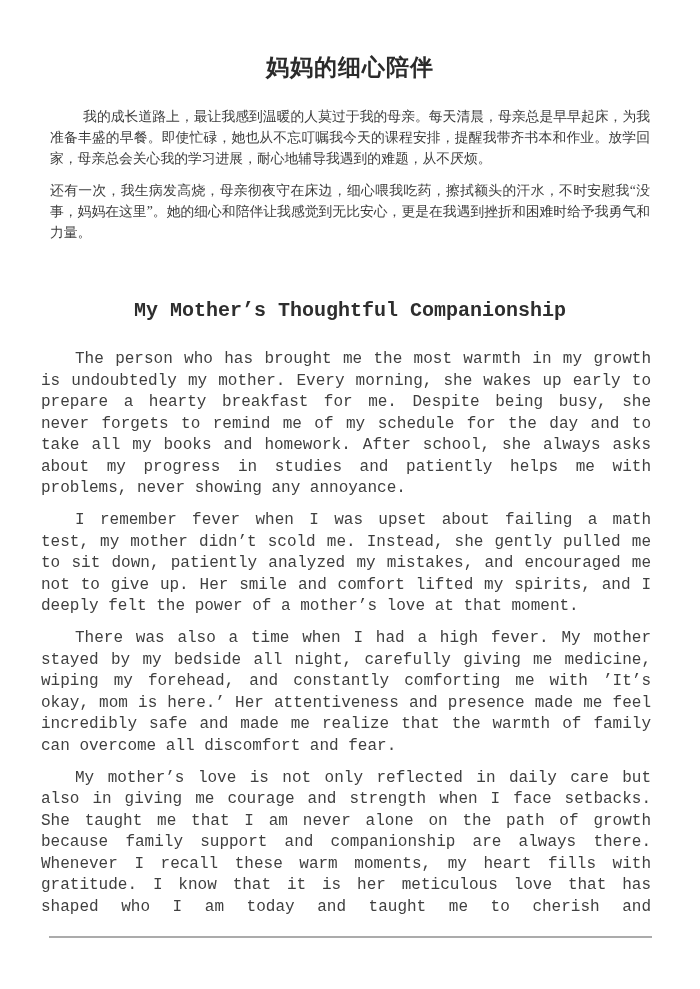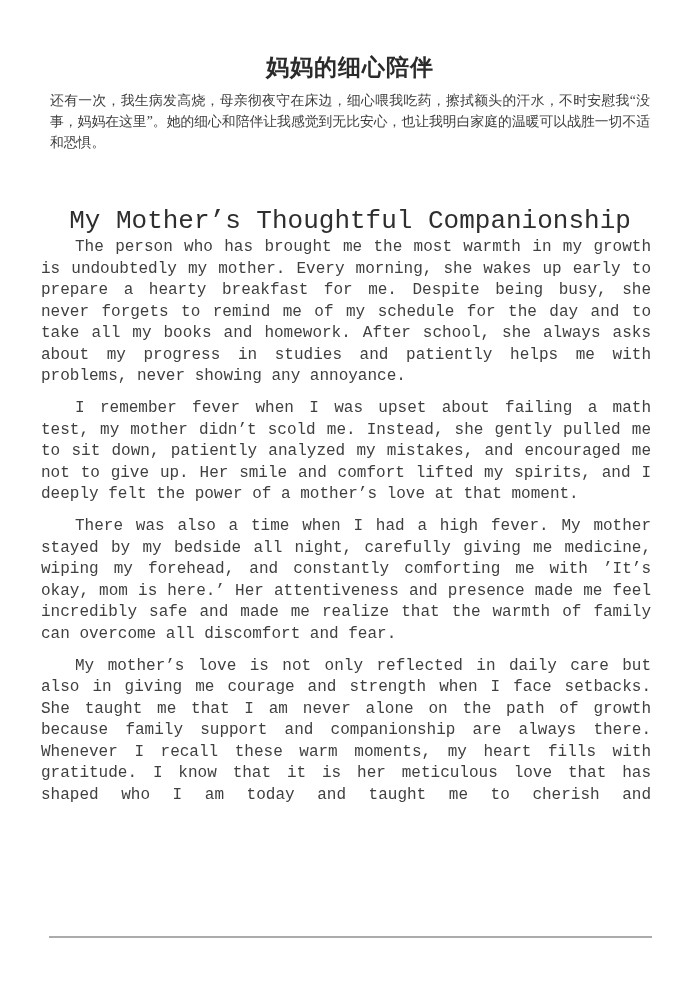--- a/index.html
+++ b/index.html
@@ -23,45 +23,45 @@
     color: #e3e3e3;
     user-select: none;
     white-space: nowrap;
   }
   .content {
     position: relative;
     z-index: 2;
     padding: 52px 50px 0 50px;
   }
   .zh-title {
-    margin: 0 0 8px 0;
+    margin: 0 0 24px 0;
     font-family: "Liberation Sans", sans-serif;
     font-size: 23px;
     line-height: 30px;
     font-weight: bold;
     text-align: center;
     color: #2b2b2b;
     letter-spacing: 1px;
   }
   .zh-para {
     margin: 0 0 11px 0;
     font-size: 13.8px;
     line-height: 21px;
     color: #3c3c3c;
     text-align: justify;
     text-indent: 2.4em;
     font-family: "Liberation Serif", serif;
   }
   .zh-para.no-indent { text-indent: 0; }
   .en-title {
-    margin: 54px 0 2px 0;
+    margin: 54px 0 24px 0;
     font-family: "Liberation Mono", "DejaVu Sans Mono", monospace;
-    font-size: 26px;
+    font-size: 20px;
     line-height: 28px;
-    font-weight: normal;
+    font-weight: bold;
     text-align: center;
     color: #2e2e2e;
   }
   .en-para {
     margin: 0 -1px 10.5px -9px;
     font-family: "Liberation Mono", "DejaVu Sans Mono", monospace;
     font-size: 16px;
     line-height: 21.5px;
     color: #404040;
     text-align: justify;
@@ -92,21 +92,22 @@
 </head>
 <body>
 
 <div class="page">
 
 
   <div class="content">
 
     <section>
       <h1 class="zh-title">妈妈的细心陪伴</h1>
-      <p class="zh-para no-indent">还有一次，我生病发高烧，母亲彻夜守在床边，细心喂我吃药，擦拭额头的汗水，不时安慰我“没事，妈妈在这里”。她的细心和陪伴让我感觉到无比安心，也让我明白家庭的温暖可以战胜一切不适和恐惧。</p>
+      <p class="zh-para">我的成长道路上，最让我感到温暖的人莫过于我的母亲。每天清晨，母亲总是早早起床，为我准备丰盛的早餐。即使忙碌，她也从不忘叮嘱我今天的课程安排，提醒我带齐书本和作业。放学回家，母亲总会关心我的学习进展，耐心地辅导我遇到的难题，从不厌烦。</p>
+      <p class="zh-para no-indent">还有一次，我生病发高烧，母亲彻夜守在床边，细心喂我吃药，擦拭额头的汗水，不时安慰我“没事，妈妈在这里”。她的细心和陪伴让我感觉到无比安心，更是在我遇到挫折和困难时给予我勇气和力量。</p>
     </section>
 
     <section>
       <h2 class="en-title">My Mother’s Thoughtful Companionship</h2>
       <p class="en-para">The person who has brought me the most warmth in my growth is undoubtedly my mother. Every morning, she wakes up early to prepare a hearty breakfast for me. Despite being busy, she never forgets to remind me of my schedule for the day and to take all my books and homework. After school, she always asks about my progress in studies and patiently helps me with problems, never showing any annoyance.</p>
       <p class="en-para">I remember fever when I was upset about failing a math test, my mother didn’t scold me. Instead, she gently pulled me to sit down, patiently analyzed my mistakes, and encouraged me not to give up. Her smile and comfort lifted my spirits, and I deeply felt the power of a mother’s love at that moment.</p>
       <p class="en-para">There was also a time when I had a high fever. My mother stayed by my bedside all night, carefully giving me medicine, wiping my forehead, and constantly comforting me with ’It’s okay, mom is here.’ Her attentiveness and presence made me feel incredibly safe and made me realize that the warmth of family can overcome all discomfort and fear.</p>
       <p class="en-para justify-last">My mother’s love is not only reflected in daily care but also in giving me courage and strength when I face setbacks. She taught me that I am never alone on the path of growth because family support and companionship are always there. Whenever I recall these warm moments, my heart fills with gratitude. I know that it is her meticulous love that has shaped who I am today and taught me to cherish and</p>
     </section>
 

